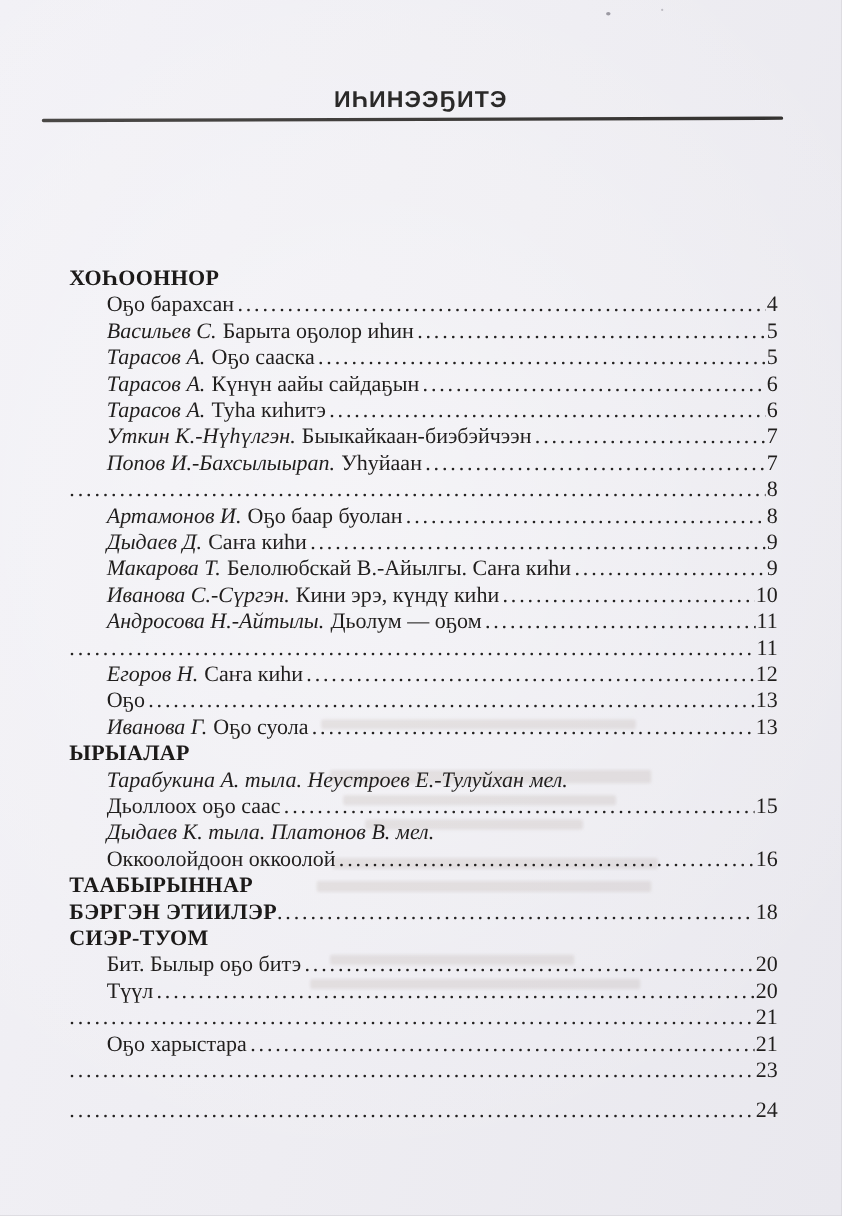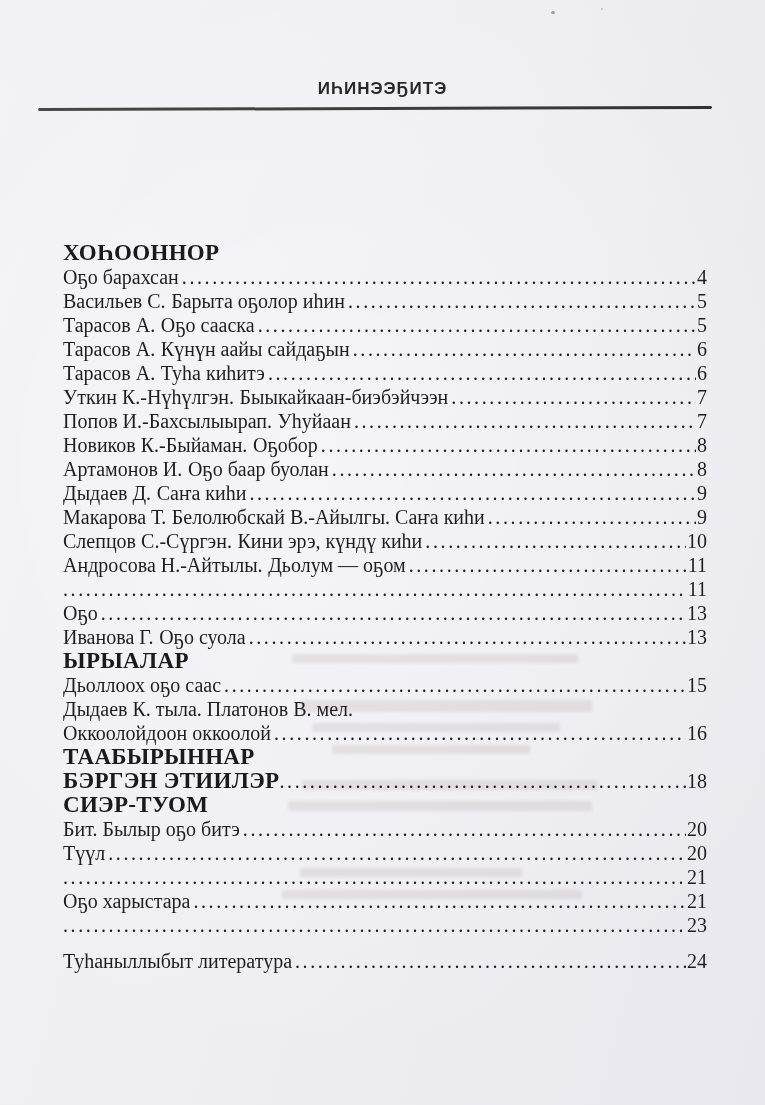--- a/index.html
+++ b/index.html
@@ -7,33 +7,33 @@
     position:relative;width:765px;height:1105px;overflow:hidden;
     background:
       radial-gradient(120% 90% at 42% 42%, rgba(255,255,255,0.38), rgba(255,255,255,0) 62%),
       linear-gradient(105deg,#f2f1f6 0%,#eeedf2 50%,#e9e8ee 100%);
     font-family:"Liberation Serif","DejaVu Serif",serif;
     color:#201e1d;
   }
   .running-title{
     position:absolute;top:79px;left:0;right:0;text-align:center;
     font-family:"Liberation Sans","DejaVu Sans",sans-serif;
-    font-weight:700;font-size:17px;letter-spacing:1px;color:#2a2928;
+    font-weight:700;font-size:21px;letter-spacing:1px;color:#2a2928;
   }
   .rule{
     position:absolute;top:107px;left:38px;width:674px;height:3px;
     background:linear-gradient(to right,#4a4846,#343230);
     transform:rotate(-0.18deg);border-radius:2px;
   }
   .toc{position:absolute;top:241px;left:63px;width:644px;}
   .row{display:flex;align-items:baseline;height:24px;font-size:20px;line-height:24px;}
   .row.gap{margin-top:12px;}
-  .hd{font-weight:700;font-size:23px;letter-spacing:0.3px;white-space:nowrap;color:#1c1a19;}
-  .txt{white-space:nowrap;padding-right:3px;}
-  .it{}
+  .hd{font-weight:700;font-size:20px;letter-spacing:0.3px;white-space:nowrap;color:#1c1a19;}
+  .txt{white-space:nowrap;padding-right:3px;margin-left:34px;}
+  .it{font-style:italic;}
   .author{margin-right:0.28em;}
   .leader{flex:1 1 auto;overflow:hidden;white-space:nowrap;min-width:10px;color:#232120;}
   .leader::after{
     content:"....................................................................................................................................";
     letter-spacing:2.6px;
   }
   .pg{padding-left:1px;white-space:nowrap;}
   .ghost{position:absolute;background:rgba(150,128,112,0.15);filter:blur(1.6px);border-radius:2px;}
   .speck{position:absolute;background:#9b99a2;border-radius:50%;}
 </style>
@@ -91,67 +91,74 @@
         <span class="txt"><span class="it author">Уткин К.-Нүһүлгэн.</span><span>Быыкайкаан-биэбэйчээн</span></span>
         <span class="leader"></span>
         <span class="pg">7</span>
       </div>
       <div class="row">
         <span class="txt"><span class="it author">Попов И.-Бахсылыырап.</span><span>Уһуйаан</span></span>
         <span class="leader"></span>
         <span class="pg">7</span>
       </div>
       <div class="row">
-        <span class="txt"><span class="it author">Новиков К.-Быйаман.</span><span>Оҕобор</span></span>
         <span class="leader"></span>
         <span class="pg">8</span>
       </div>
       <div class="row">
         <span class="txt"><span class="it author">Артамонов И.</span><span>Оҕо баар буолан</span></span>
         <span class="leader"></span>
         <span class="pg">8</span>
       </div>
       <div class="row">
         <span class="txt"><span class="it author">Дыдаев Д.</span><span>Саҥа киһи</span></span>
         <span class="leader"></span>
         <span class="pg">9</span>
       </div>
       <div class="row">
         <span class="txt"><span class="it author">Макарова Т.</span><span>Белолюбскай В.-Айылгы. Саҥа киһи</span></span>
         <span class="leader"></span>
         <span class="pg">9</span>
       </div>
       <div class="row">
-        <span class="txt"><span class="it author">Слепцов С.-Сүргэн.</span><span>Кини эрэ, күндү киһи</span></span>
+        <span class="txt"><span class="it author">Иванова С.-Сүргэн.</span><span>Кини эрэ, күндү киһи</span></span>
         <span class="leader"></span>
         <span class="pg">10</span>
       </div>
       <div class="row">
         <span class="txt"><span class="it author">Андросова Н.-Айтылы.</span><span>Дьолум — оҕом</span></span>
         <span class="leader"></span>
         <span class="pg">11</span>
       </div>
       <div class="row">
         <span class="leader"></span>
         <span class="pg">11</span>
       </div>
       <div class="row">
+        <span class="txt"><span class="it author">Егоров Н.</span><span>Саҥа киһи</span></span>
+        <span class="leader"></span>
+        <span class="pg">12</span>
+      </div>
+      <div class="row">
         <span class="txt"><span>Оҕо</span></span>
         <span class="leader"></span>
         <span class="pg">13</span>
       </div>
       <div class="row">
         <span class="txt"><span class="it author">Иванова Г.</span><span>Оҕо суола</span></span>
         <span class="leader"></span>
         <span class="pg">13</span>
       </div>
       <div class="row">
         <span class="hd">ЫРЫАЛАР</span>
       </div>
       <div class="row">
+        <span class="txt it">Тарабукина А. тыла. Неустроев Е.-Тулуйхан мел.</span>
+      </div>
+      <div class="row">
         <span class="txt"><span>Дьоллоох оҕо саас</span></span>
         <span class="leader"></span>
         <span class="pg">15</span>
       </div>
       <div class="row">
         <span class="txt it">Дыдаев К. тыла. Платонов В. мел.</span>
       </div>
       <div class="row">
         <span class="txt"><span>Оккоолойдоон оккоолой</span></span>
         <span class="leader"></span>
@@ -185,19 +192,18 @@
       <div class="row">
         <span class="txt"><span>Оҕо харыстара</span></span>
         <span class="leader"></span>
         <span class="pg">21</span>
       </div>
       <div class="row">
         <span class="leader"></span>
         <span class="pg">23</span>
       </div>
       <div class="row gap">
-        <span class="txt"><span>Туһаныллыбыт литература</span></span>
         <span class="leader"></span>
         <span class="pg">24</span>
       </div>
     </div>
 
 </div>
 
 </body></html>

